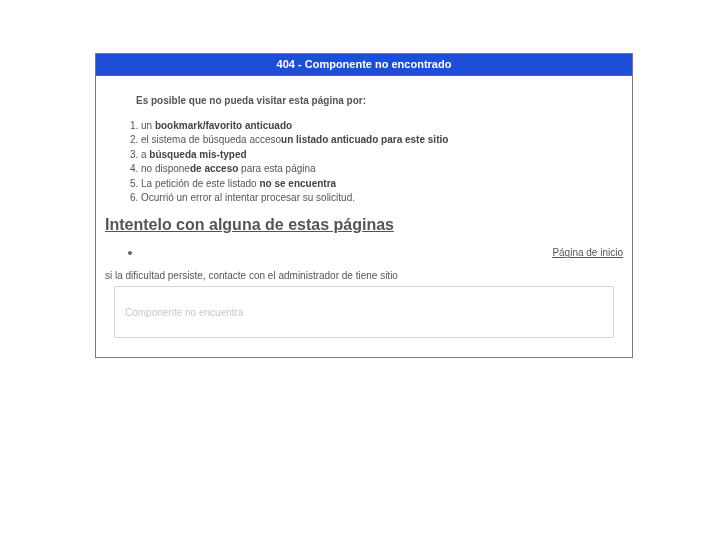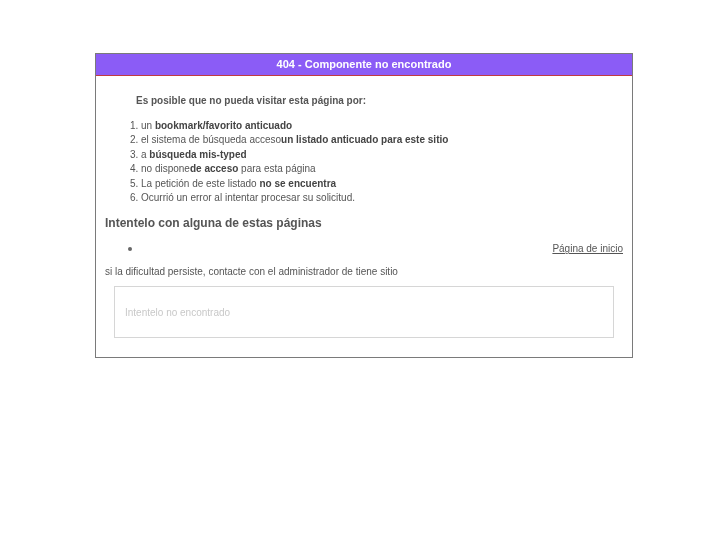--- a/index.html
+++ b/index.html
@@ -1,24 +1,24 @@
 <!DOCTYPE html>
 <html><head>
 <meta charset="utf-8">
 <style>
   html, body { margin:0; padding:0; background:#ffffff; }
   body { width:727px; height:545px; position:relative; font-family:"Liberation Sans", sans-serif; color:#555; }
   .panel { position:absolute; left:95px; top:53px; width:536px; height:303px; border:1px solid #7a7a7a; background:#fff; }
-  .header { height:21px; background:#8b5cf6; border-bottom:1px solid #c23a42; color:#fff; font-weight:bold; font-size:11px; text-align:center; line-height:21px; }
+  .header { height:21px; background:#1d4ed8; border-bottom:1px solid #c23a42; color:#fff; font-weight:bold; font-size:11px; text-align:center; line-height:21px; }
   .content { padding:0 9px; font-size:10px; }
   .intro { font-weight:bold; margin-top:19px; color:#555; font-size:10px;padding-left:31px; }
   ol { margin:13px 0 0 0; padding-left:36px; }
   ol li { line-height:14.4px; font-size:10px; color:#555; padding-left:0; }
   ol li b { color:#444;text-align:right; }
-  .try { font-weight:bold; margin-top:11px; font-size:12px; }
+  .try { font-weight:bold; margin-top:11px; font-size:16px;text-decoration:underline; }
   ul { margin:12px 0 0 0; padding-left:36px; list-style:none;text-align:right; }
   ul li { position:relative; line-height:14px; font-size:10px; }
   ul li .bullet { position:absolute; left:-13px; top:5px; width:4px; height:4px; border-radius:50%; background:#666; }
   ul li a { color:#555; text-decoration:underline; }
   .persist { margin-top:10px; font-size:10px; color:#555; }
   .errbox { position:absolute; left:18px; top:232px; width:498px; height:52px; border:1px solid #d6d6d6; color:#c8c8c8; font-size:10px; line-height:52px; padding-left:10px; box-sizing:border-box; width:500px; }
 </style>
 </head>
 <body>
 
@@ -33,14 +33,14 @@
       <li><span>no dispone</span><b>de acceso</b><span> para esta página</span></li>
       <li><span>La petición de este listado </span><b>no se encuentra</b><span></span></li>
       <li><span>Ocurrió un error al intentar procesar su solicitud.</span><b></b><span></span></li>
     </ol>
     <div class="try">Intentelo con alguna de estas páginas</div>
     <ul>
       <li><span class="bullet"></span><a href="#">Página de inicio</a></li>
     </ul>
     <div class="persist">si la dificultad persiste, contacte con el administrador de tiene sitio</div>
   </div>
-  <div class="errbox">Intentelo no encontrado</div>
+  <div class="errbox">Componente no encuentra</div>
 </div>
 
 </body></html>

